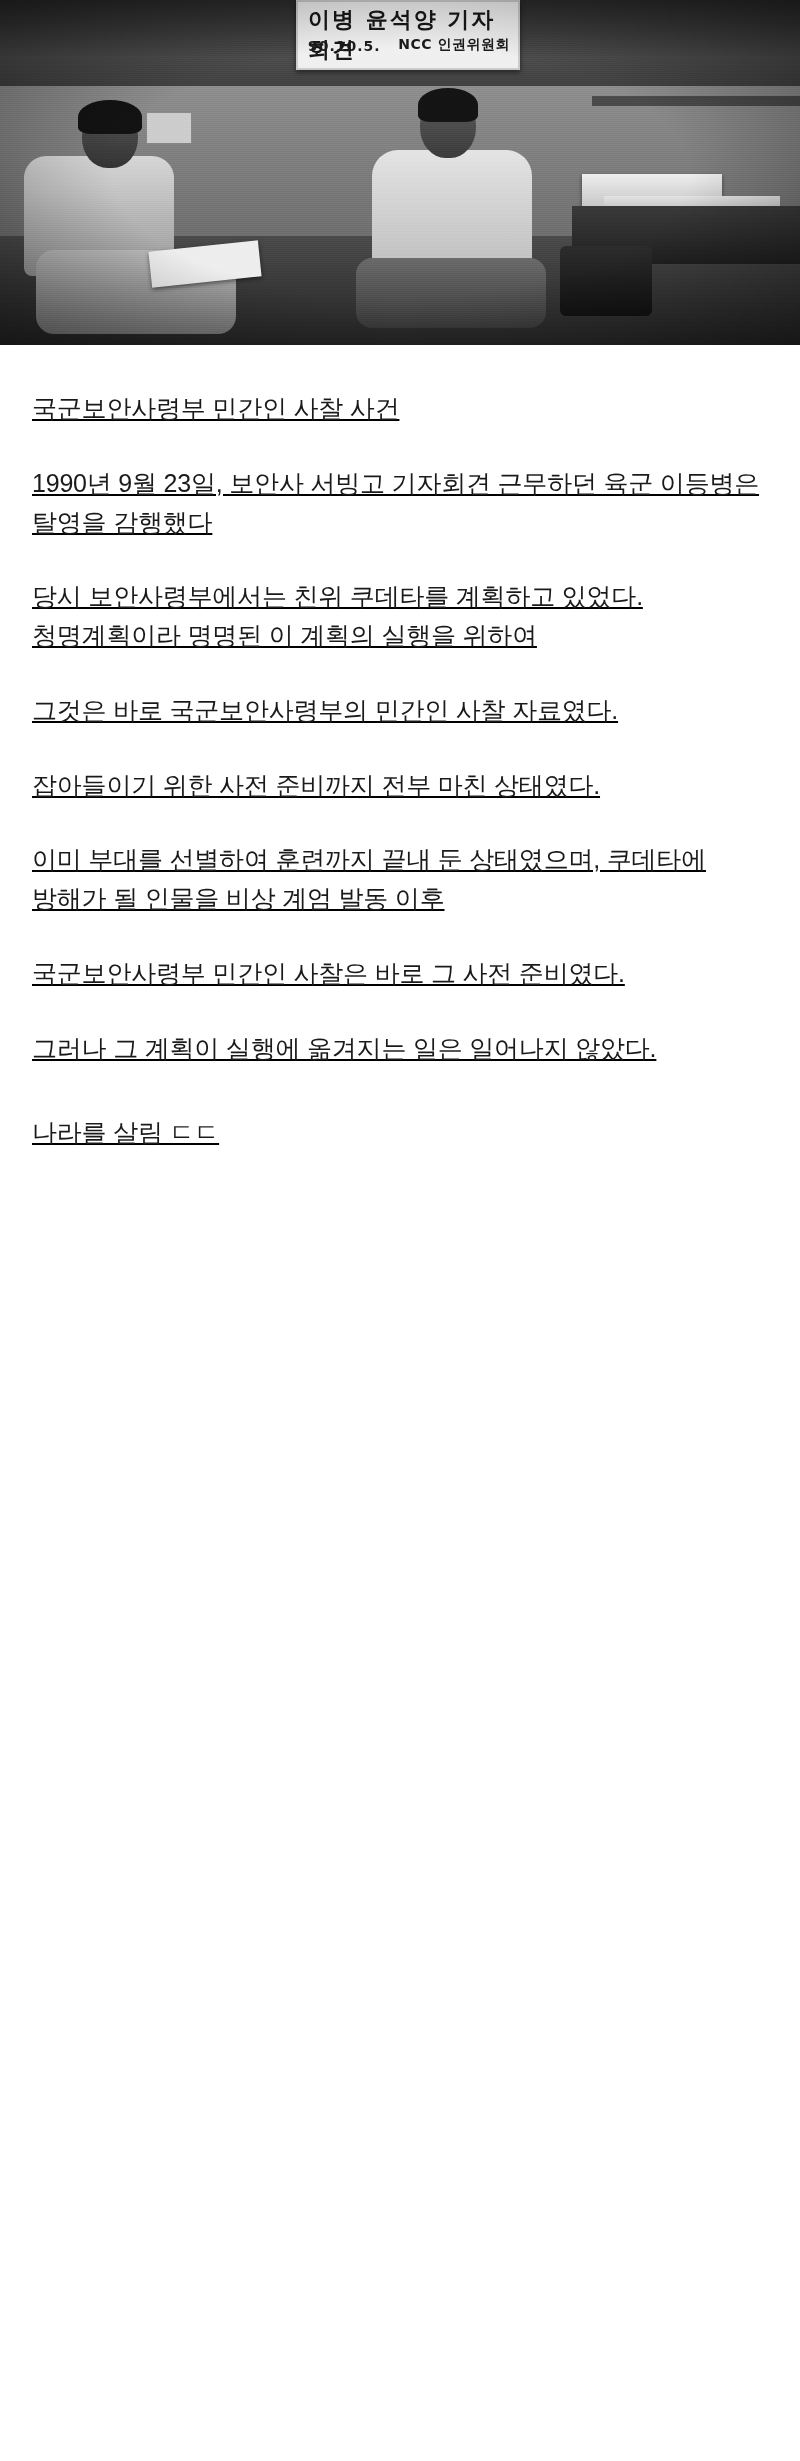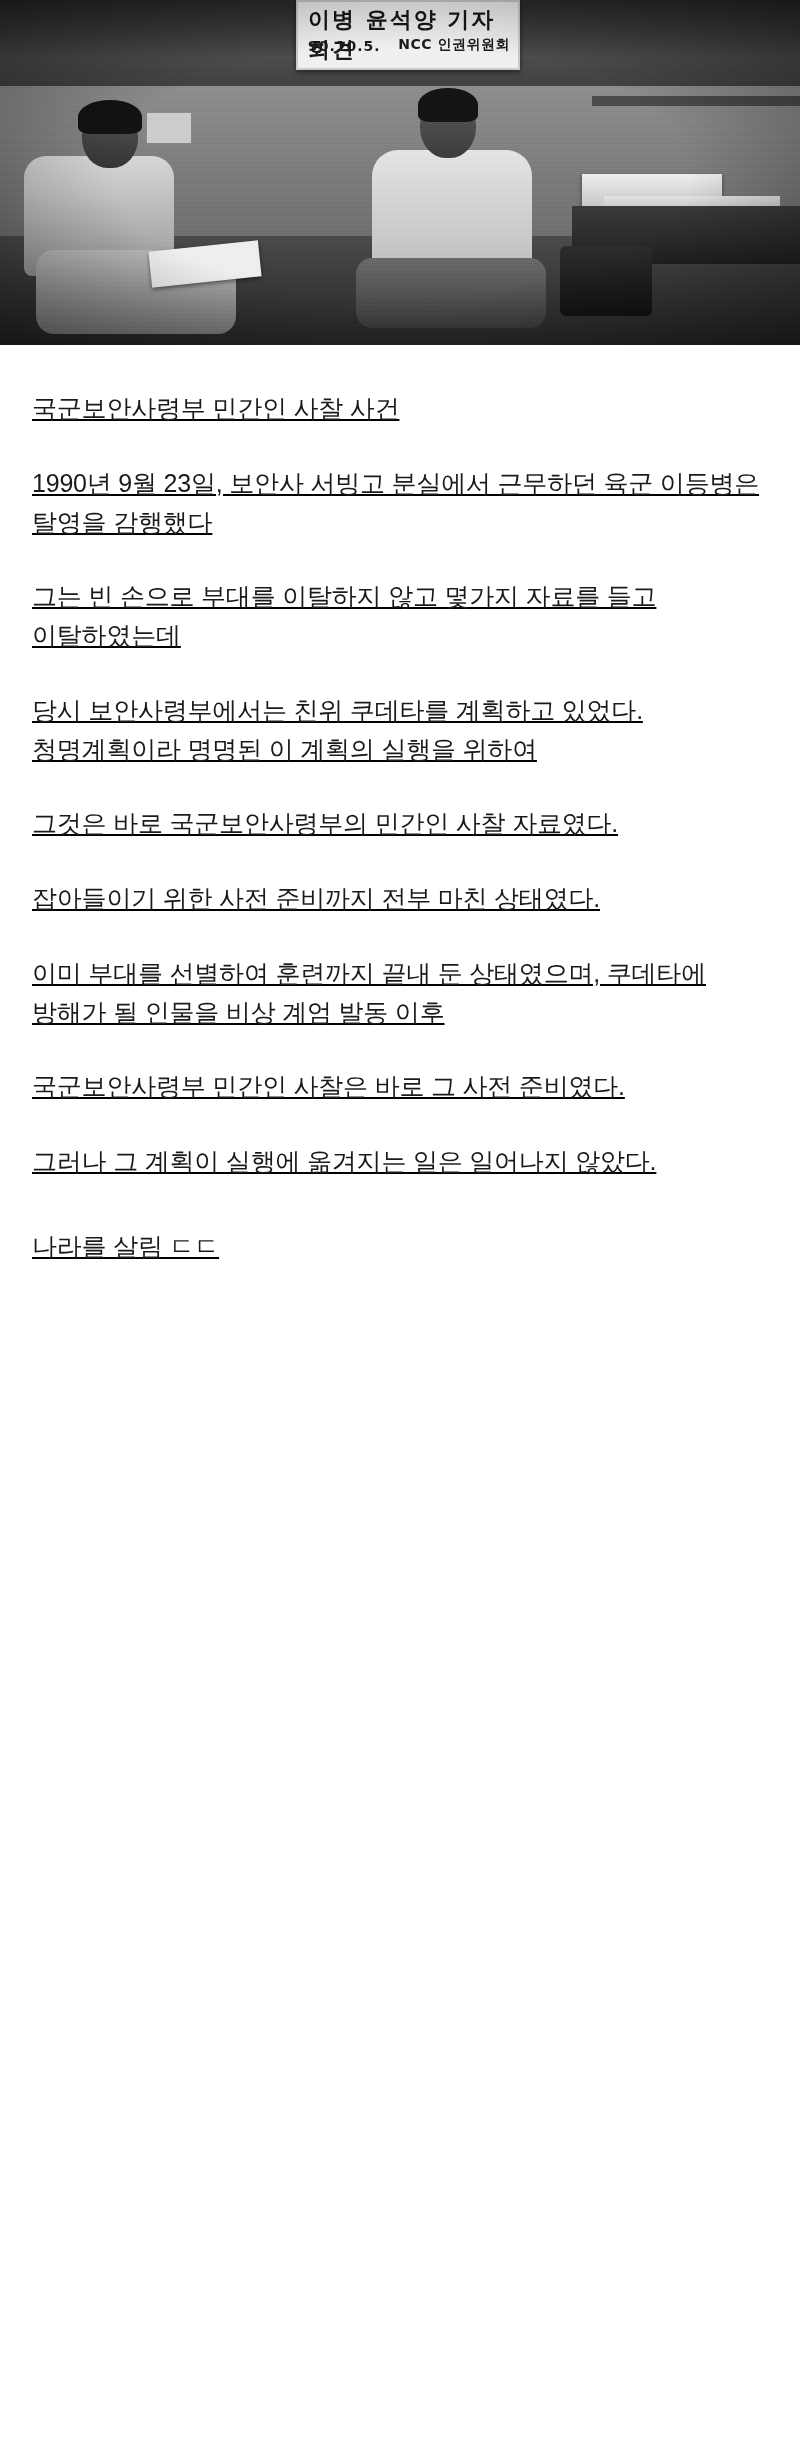--- a/index.html
+++ b/index.html
@@ -219,22 +219,21 @@
       <div class="ph-desk"></div>
       <div class="ph-bag"></div>
 
       <div class="ph-grain"></div>
       <div class="ph-vignette"></div>
     </div>
   </div>
 
   <div class="article">
     <p>국군보안사령부 민간인 사찰 사건</p>
-    <p>1990년 9월 23일, 보안사 서빙고 분실에서 근무하던 육군 이등병은 탈영을 감행했다</p>
-    <p>그는 빈 손으로 부대를 이탈하지 않고 몇가지 자료를 들고 이탈하였는데</p>
+    <p>1990년 9월 23일, 보안사 서빙고 기자회견 근무하던 육군 이등병은 탈영을 감행했다</p>
     <p>당시 보안사령부에서는 친위 쿠데타를 계획하고 있었다. 청명계획이라 명명된 이 계획의 실행을 위하여</p>
     <p>그것은 바로 국군보안사령부의 민간인 사찰 자료였다.</p>
     <p>잡아들이기 위한 사전 준비까지 전부 마친 상태였다.</p>
     <p>이미 부대를 선별하여 훈련까지 끝내 둔 상태였으며, 쿠데타에 방해가 될 인물을 비상 계엄 발동 이후</p>
     <p>국군보안사령부 민간인 사찰은 바로 그 사전 준비였다.</p>
     <p>그러나 그 계획이 실행에 옮겨지는 일은 일어나지 않았다.</p>
     <p class="tail">나라를 살림 ㄷㄷ</p>
   </div>
 
 </div>

